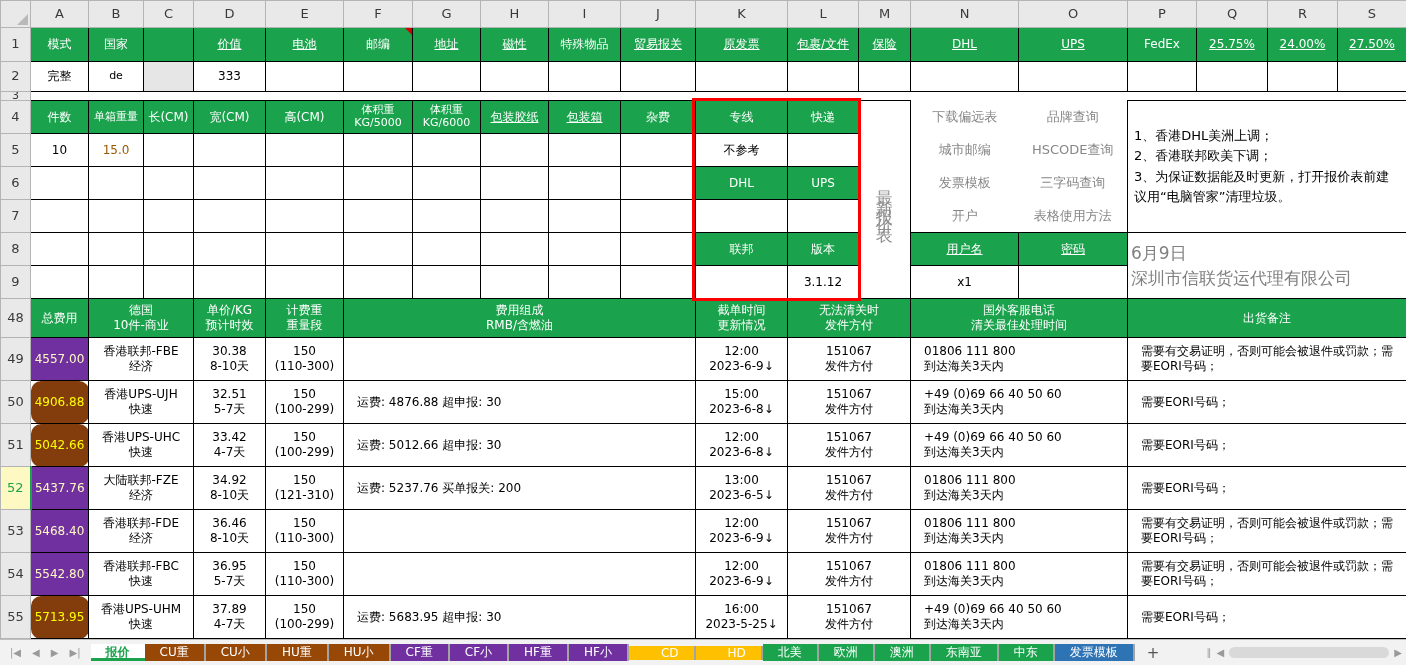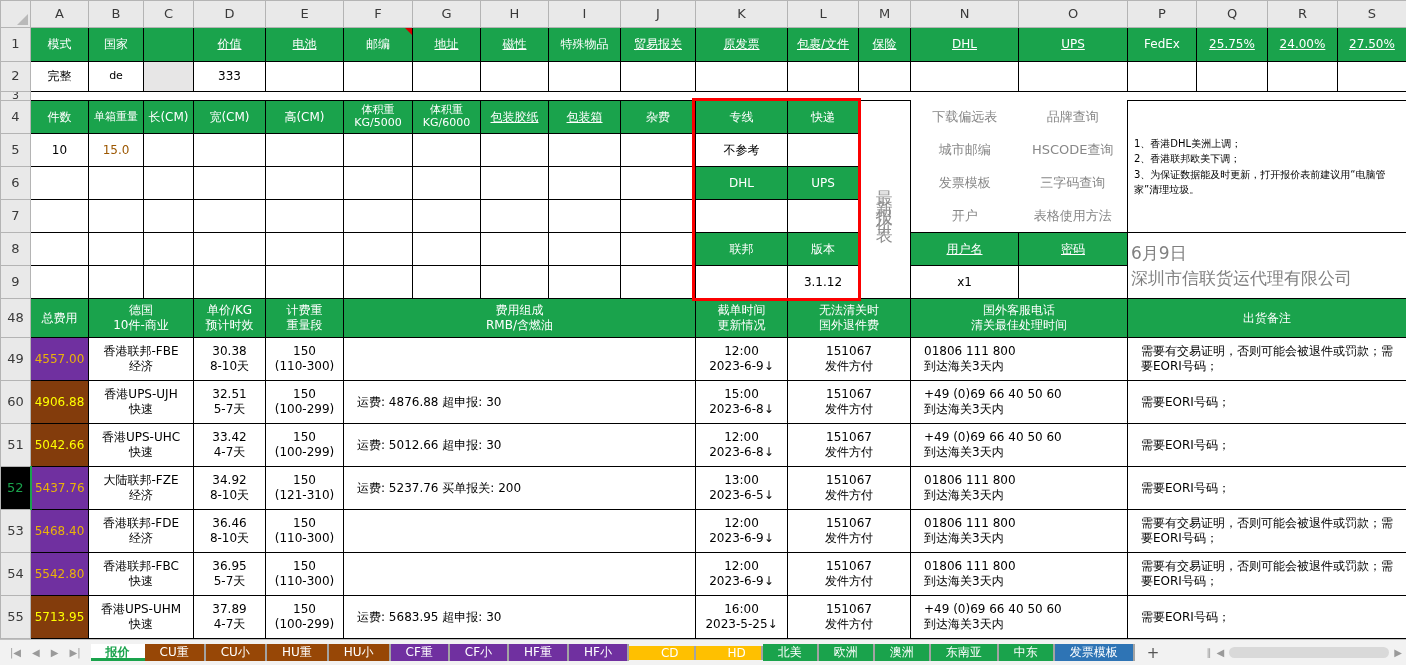--- a/index.html
+++ b/index.html
@@ -31,29 +31,29 @@
   .u { text-decoration:underline; }
   .link { border:none; color:#878787; font-size:13px; }
   .grayfill { background:#e7e6e6; }
   .brownnum { color:#9c5700; }
   .small { font-size:11px; line-height:1.15; }
   .left { text-align:left; }
   .pad { padding:0 13px; }
   .rel { position:relative; }
   .note-tri { position:absolute; top:0; right:0; width:0; height:0;
     border-left:7px solid transparent; border-top:7px solid #d40000; }
-  .notes { font-size:10px; line-height:1.55; padding:2px 6px; text-align:left; }
+  .notes { font-size:13px; line-height:1.55; padding:2px 6px; text-align:left; }
   .compcell { border:none; border-left:1px solid #000; color:#808080; font-size:17px;
     line-height:1.45; padding-left:3px; text-align:left; }
   .vertcell { background:#fff; }
   .vert { writing-mode:vertical-rl; margin:0 auto; color:#8f8f8f;
     font-size:17px; letter-spacing:9px; line-height:1.1; }
-  .total-purple { background:var(--purple,#7030a0); color:#eab308; }
-  .total-brown { background:var(--brown,#833c0c); color:var(--yellow-text,#ffff00); }
-  .sel { background:#000000; color:var(--green,#1aa34c);
+  .total-purple { background:var(--purple,#7030a0); color:#fef9c3; }
+  .total-brown { background:var(--brown,#833c0c); color:var(--yellow-text,#ffff00);border-radius:10px; }
+  .sel { background:#fef9c3; color:var(--green,#1aa34c);
     border-right:2px solid var(--green,#1aa34c); }
   .redbox { position:absolute; left:692px; top:98px; width:169px; height:203px;
     border:3px solid var(--red,#fb0000); pointer-events:none; }
   .tabbar { position:absolute; left:0; bottom:0; width:1406px; height:26px;
     background:#f2f2f2; border-top:1px solid #c0c0c0;
     display:flex; align-items:stretch; font-size:12px; }
   .navbtns { display:flex; align-items:center; gap:11px; padding:0 10px;
     color:#9a9a9a; font-size:10px; }
   .navbtns span { cursor:pointer; }
   .tabs { display:flex; align-items:center; }
@@ -289,21 +289,21 @@
 10件-商业</td>
         <td class="g">单价/KG
 预计时效</td>
         <td class="g">计费重
 重量段</td>
         <td class="g" colspan="5">费用组成
 RMB/含燃油</td>
         <td class="g">截单时间
 更新情况</td>
         <td class="g" colspan="2">无法清关时
-国外退件费</td>
+发件方付</td>
         <td class="g" colspan="2">国外客服电话
 清关最佳处理时间</td>
         <td class="g" colspan="4">出货备注</td>
       </tr>
     <tr class="hq">
       <td class="rowhdr">49</td>
       <td class="total-purple">4557.00</td>
       <td colspan="2">香港联邦-FBE
 经济</td>
       <td>30.38
@@ -313,21 +313,21 @@
       <td class="left pad" colspan="5"></td>
       <td>12:00
 2023-6-9↓</td>
       <td colspan="2">151067
 发件方付</td>
       <td class="left pad" colspan="2">01806 111 800
 到达海关3天内</td>
       <td class="left pad" colspan="4">需要有交易证明，否则可能会被退件或罚款；需要EORI号码；</td>
     </tr>
         <tr class="hq">
-      <td class="rowhdr">60</td>
+      <td class="rowhdr">50</td>
       <td class="total-brown">4906.88</td>
       <td colspan="2">香港UPS-UJH
 快速</td>
       <td>32.51
 5-7天</td>
       <td>150
 (100-299)</td>
       <td class="left pad" colspan="5">运费: 4876.88 超申报: 30</td>
       <td>15:00
 2023-6-8↓</td>

